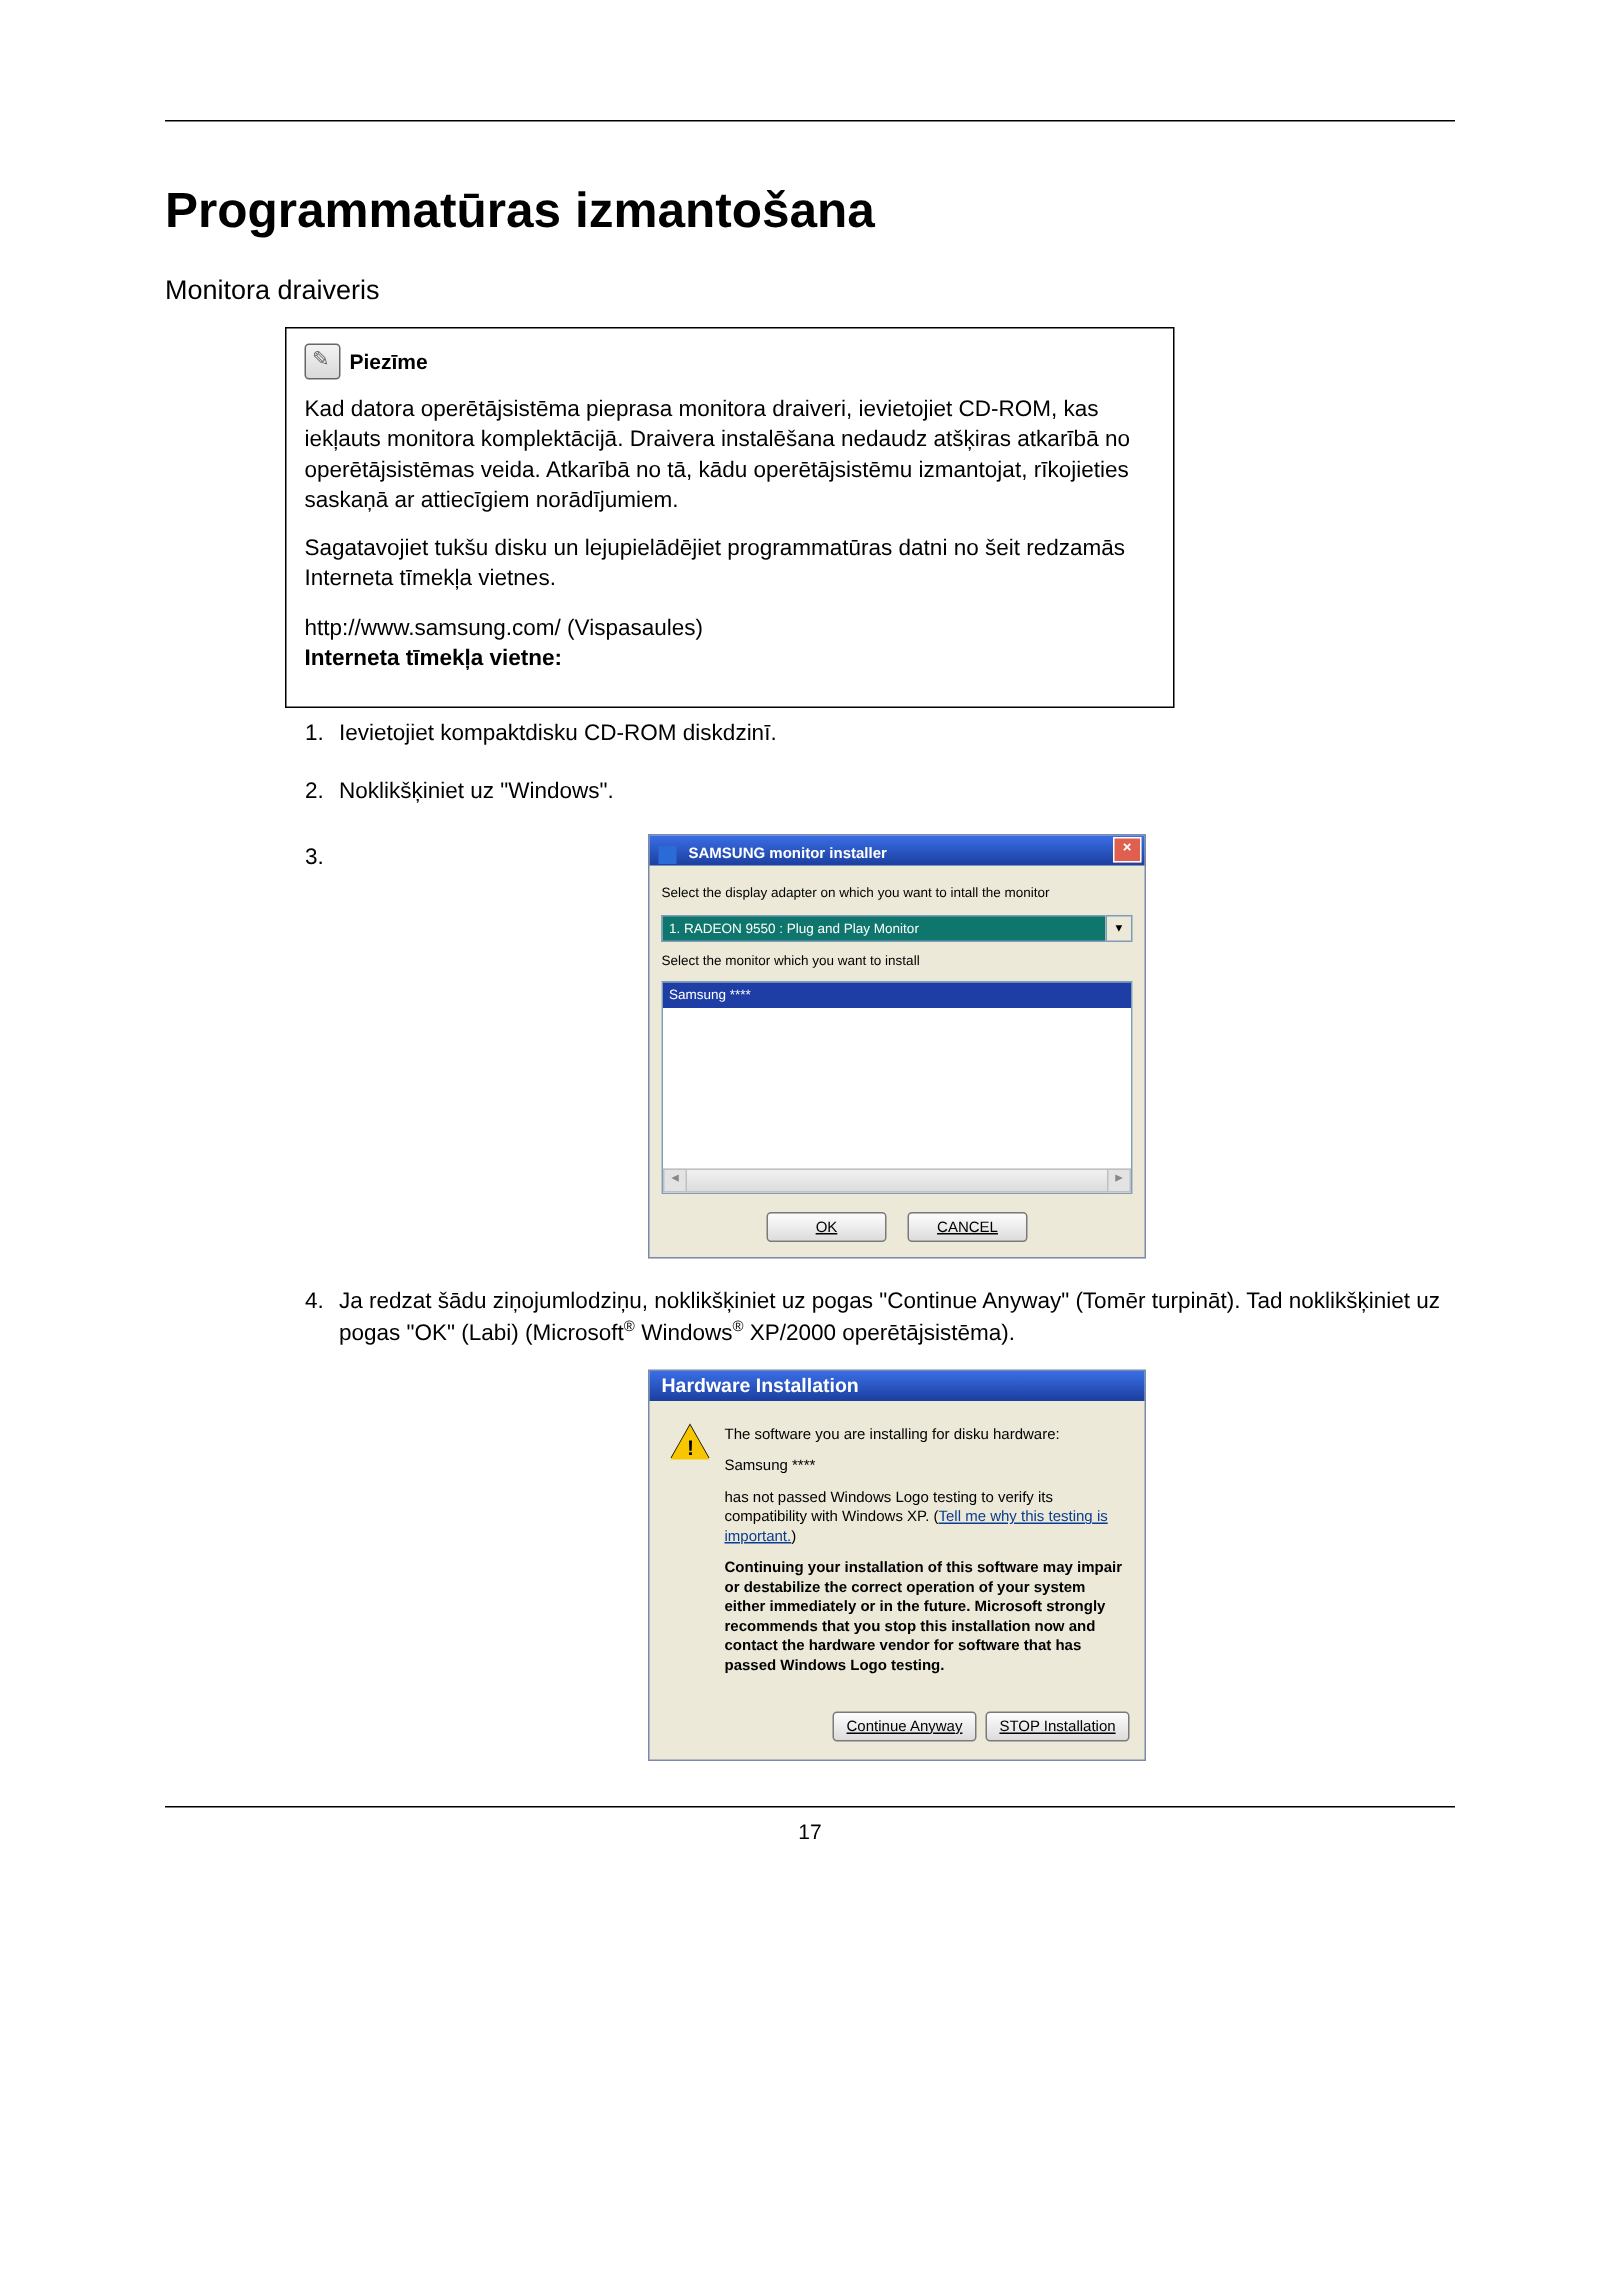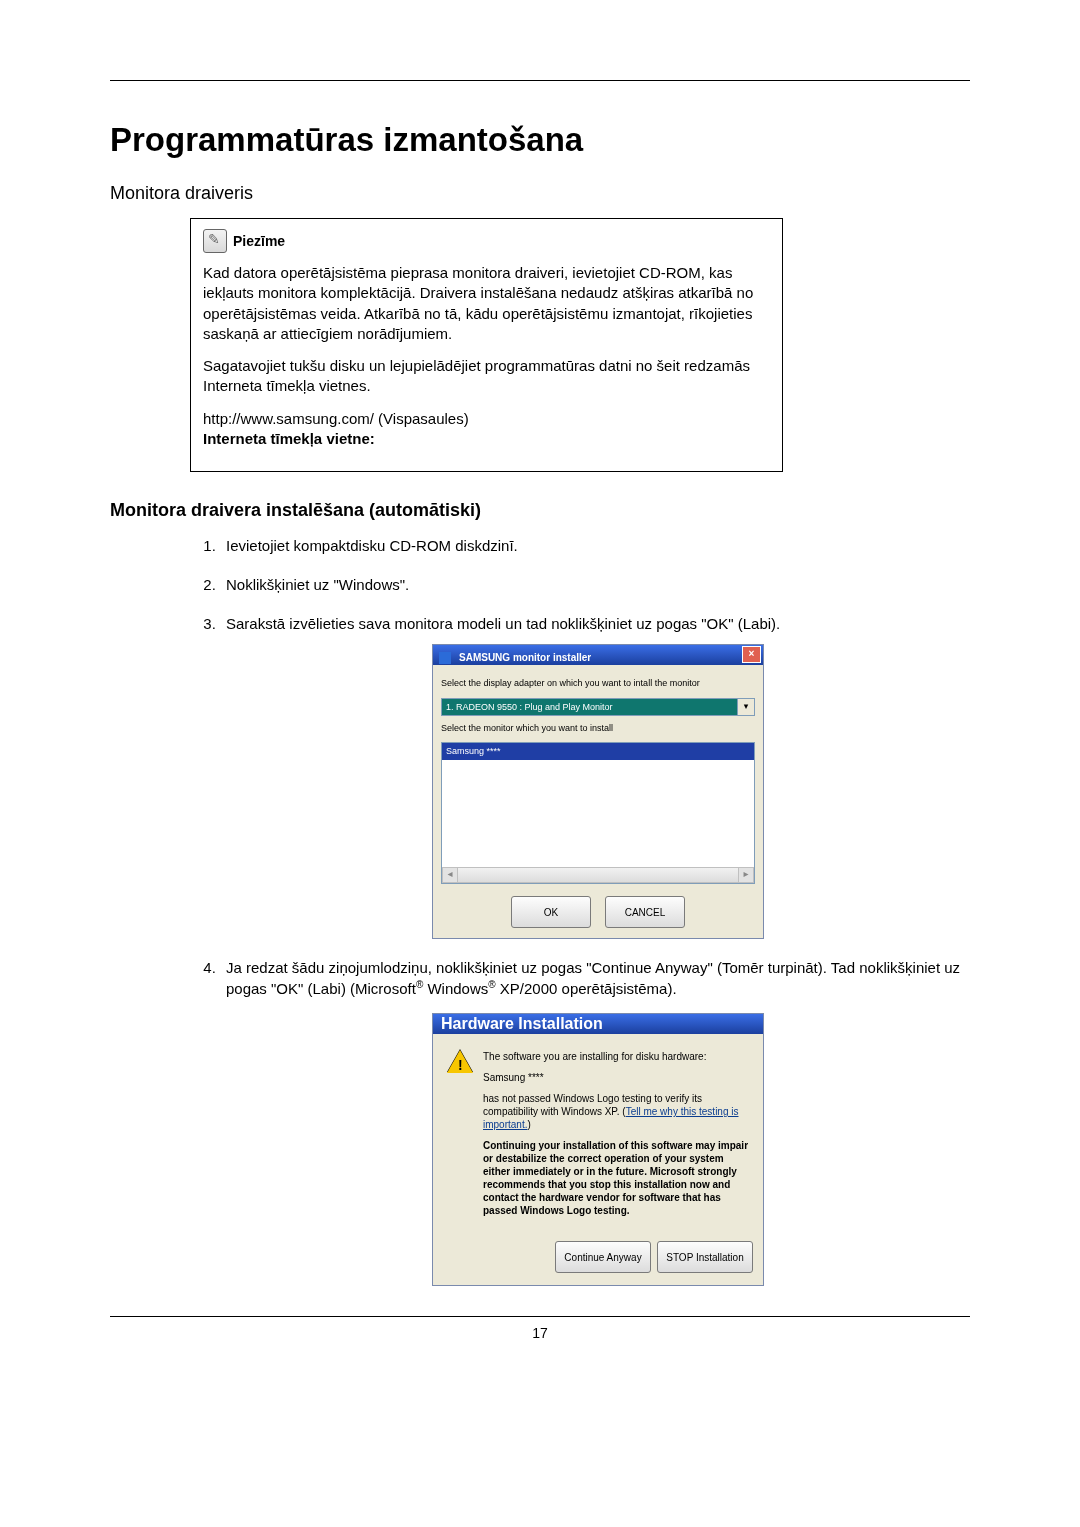--- a/index.html
+++ b/index.html
@@ -199,43 +199,44 @@
     box-sizing: border-box;
   }
   .btnrow {
     display: flex;
     justify-content: center;
     gap: 14px;
     margin-top: 12px;
   }
   .xpbtn {
     min-width: 80px;
-    height: 32px;
+    height: 20px;
     border: 1px solid #7a7a7a;
     background: linear-gradient(#fdfdfd,#dcdcdc);
     font-size: 10px;
     border-radius: 3px;
     padding: 0 8px;
+    text-decoration: underline;
   }
 
   
   .win2 {
     width: 330px;
     margin: 14px auto 0 auto;
     font-family: Tahoma, Arial, sans-serif;
     font-size: 10px;
     color: #000;
     background: #ece9d8;
     border: 1px solid #7a8aad;
   }
   .win2-title {
     height: 20px;
     color: #fff;
     font-weight: bold;
-    font-size: 16px;
+    font-size: 13px;
     padding-left: 8px;
     line-height: 20px;
     background: linear-gradient(#3a6ee6,#1b3f9e);
   }
   .win2-body {
     display: flex;
     padding: 16px 14px 10px 14px;
     gap: 10px;
   }
   .warn-icon {
@@ -298,27 +299,25 @@
     <div class="note-head">
       <span class="note-icon"></span>
       <span class="note-label">Piezīme</span>
     </div>
     <p>Kad datora operētājsistēma pieprasa monitora draiveri, ievietojiet CD-ROM, kas iekļauts monitora komplektācijā. Draivera instalēšana nedaudz atšķiras atkarībā no operētājsistēmas veida. Atkarībā no tā, kādu operētājsistēmu izmantojat, rīkojieties saskaņā ar attiecīgiem norādījumiem.</p>
     <p>Sagatavojiet tukšu disku un lejupielādējiet programmatūras datni no šeit redzamās Interneta tīmekļa vietnes.</p>
     <p style="margin-bottom:0;">http://www.samsung.com/ (Vispasaules)</p>
     <p style="margin-bottom:10px;"><span class="inline-bold">Interneta tīmekļa vietne:</span></p>
   </div>
 
-  <h2 class="section2">Monitora draivera instalēšana (automātiski)</h2>
 
   <ol class="steps">
     <li>Ievietojiet kompaktdisku CD-ROM diskdzinī.</li>
     <li>Noklikšķiniet uz "Windows".</li>
     <li>
-      <span>Sarakstā izvēlieties sava monitora modeli un tad noklikšķiniet uz pogas "OK" (Labi).</span>
 
       
       <div class="win1">
         <div class="win1-title">
           <div class="left">
             <span class="wicon"></span>
             <span>SAMSUNG monitor installer</span>
           </div>
           <div class="close-btn">×</div>
         </div>

